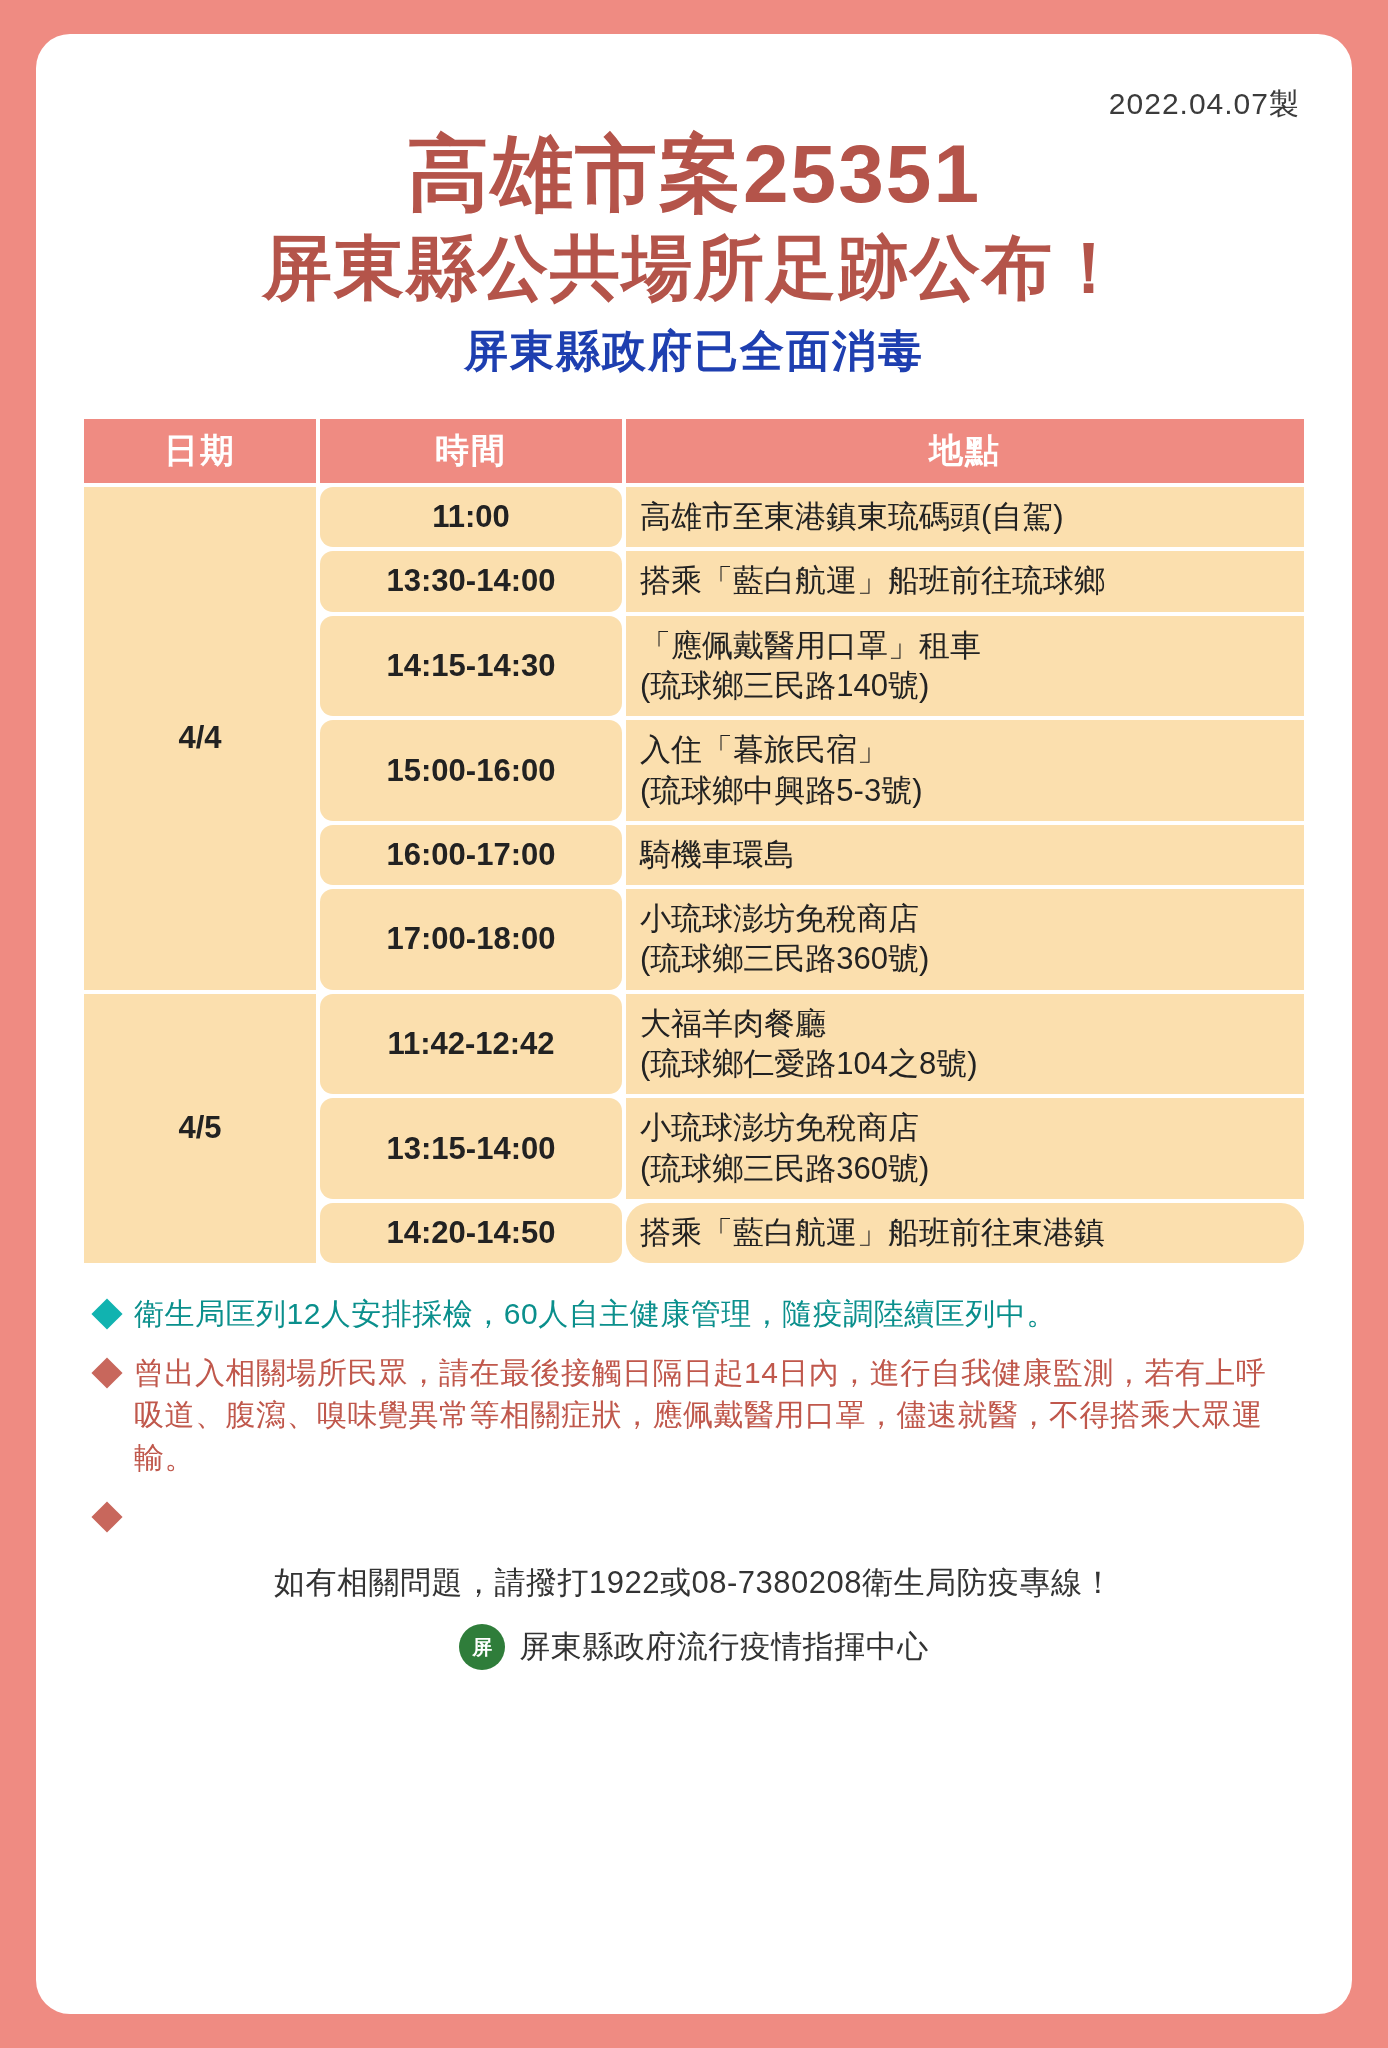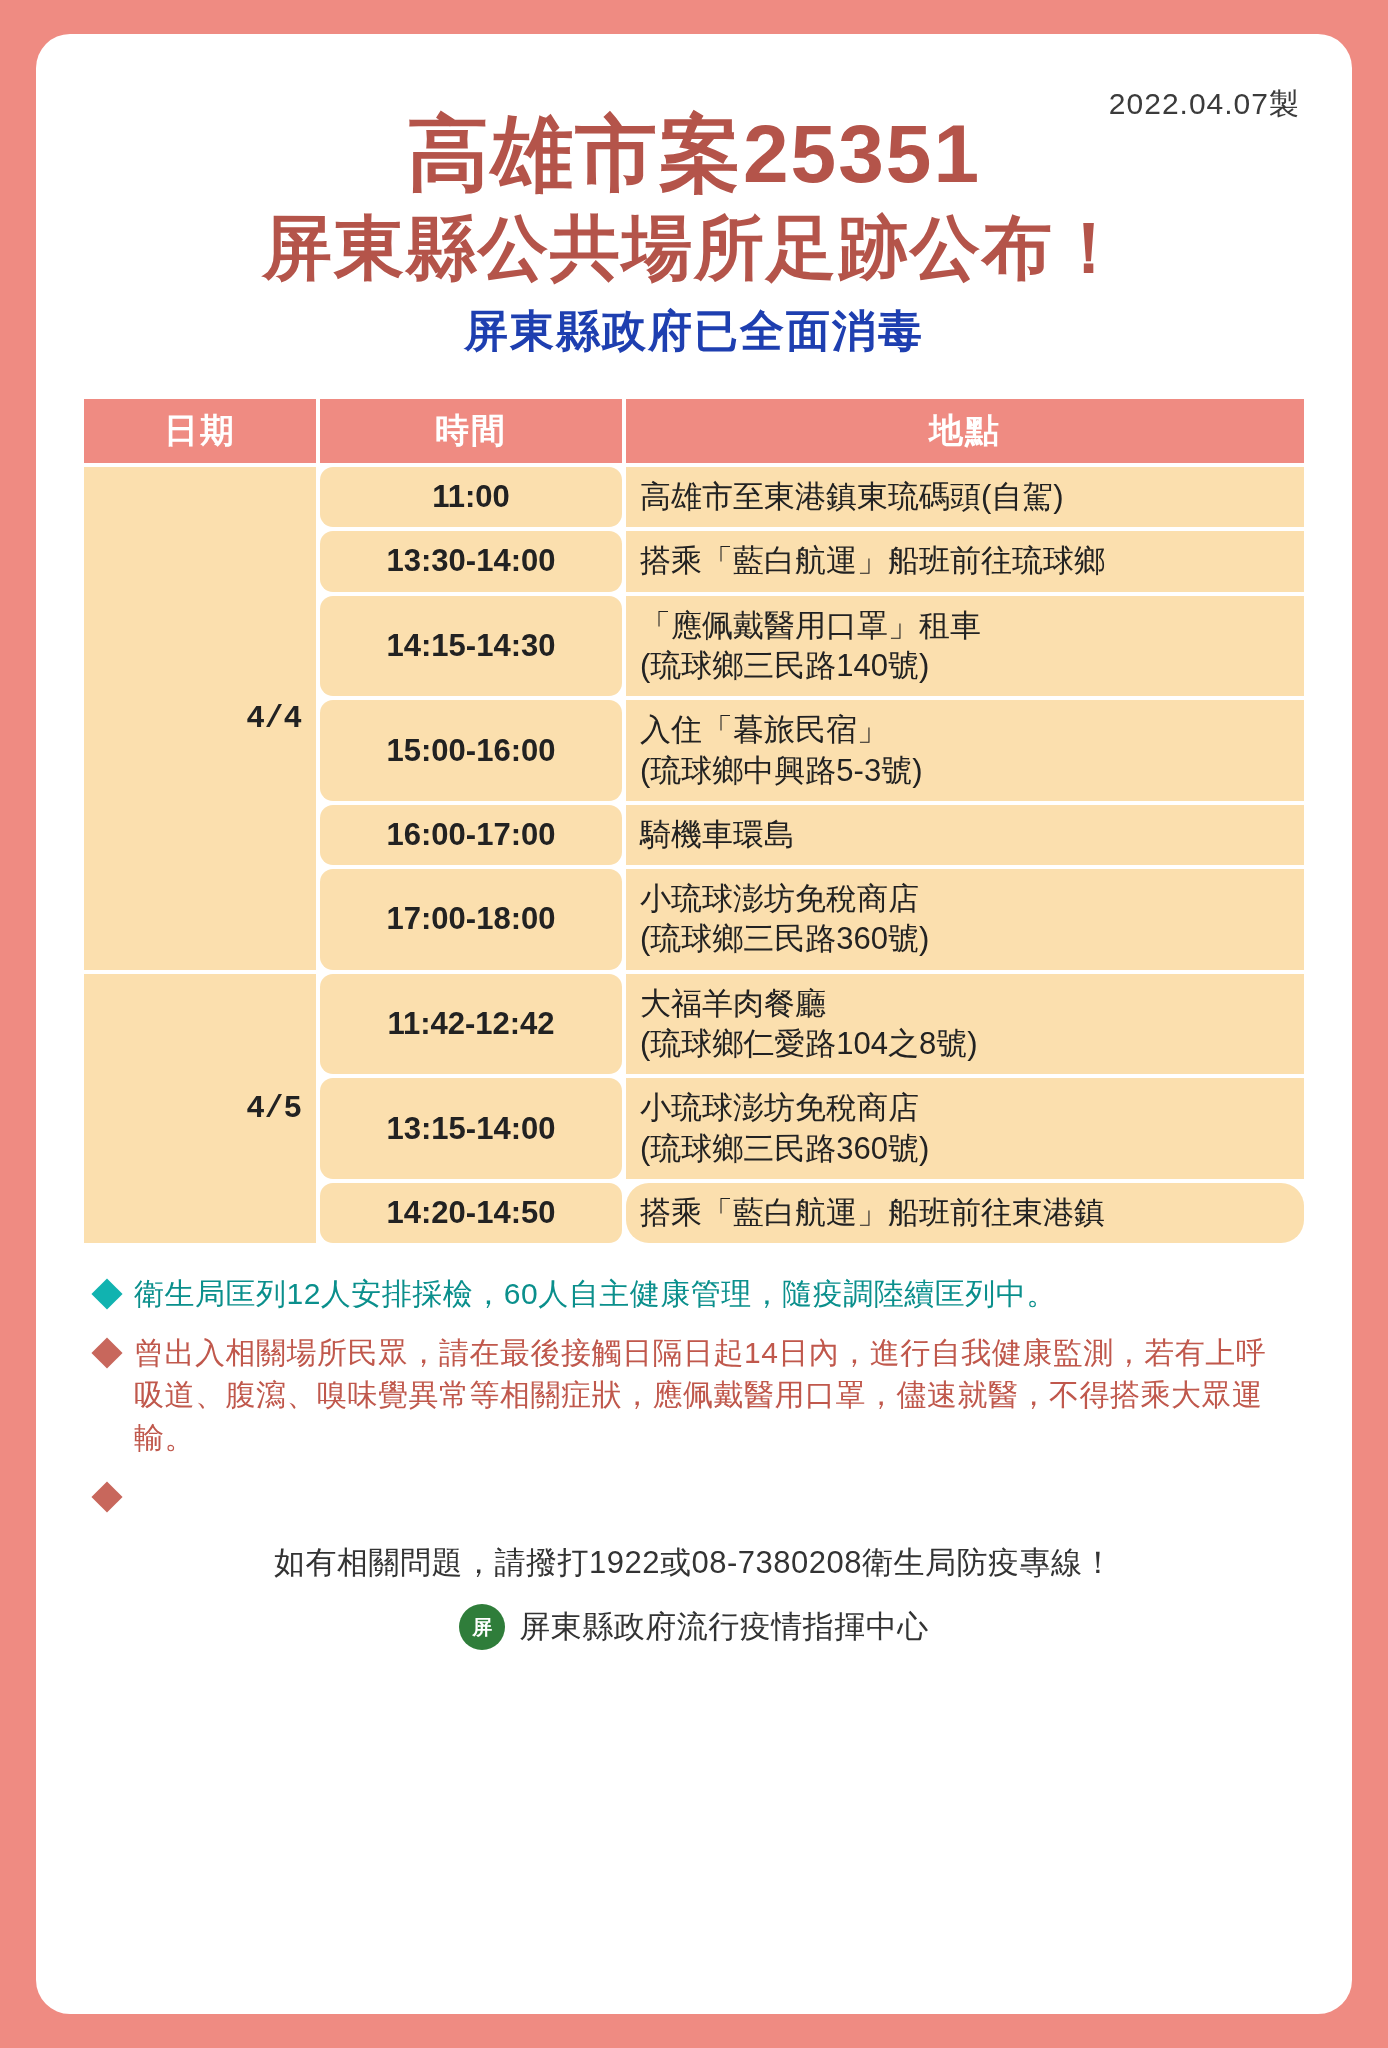--- a/index.html
+++ b/index.html
@@ -26,21 +26,21 @@
   }
   .date-stamp {
     position: absolute;
     right: 52px;
     top: 50px;
     font-size: 30px;
     color: #3b3b3b;
     letter-spacing: 1px;
   }
   .title-block {
-    padding-top: 76px;
+    padding-top: 96px;
     text-align: center;
   }
   .title-main {
     font-size: 82px;
     font-weight: bold;
     color: #b4544a;
     letter-spacing: 2px;
     line-height: 1.08;
   }
   .title-sub {
@@ -75,24 +75,23 @@
   }
   table.footprint td {
     background: #fbdfae;
     color: #222222;
     font-size: 31px;
     padding: 10px 14px;
     vertical-align: middle;
   }
   td.col-date {
     width: 230px;
-    text-align: right;
+    text-align: center;
     font-size: 38px;
     font-weight: bold;
-    font-family: Liberation Mono, monospace;
   }
   td.col-time {
     width: 300px;
     text-align: center;
     font-weight: bold;
     font-size: 33px;
     border-radius: 13px;
   }
   td.col-place {
     text-align: left;

